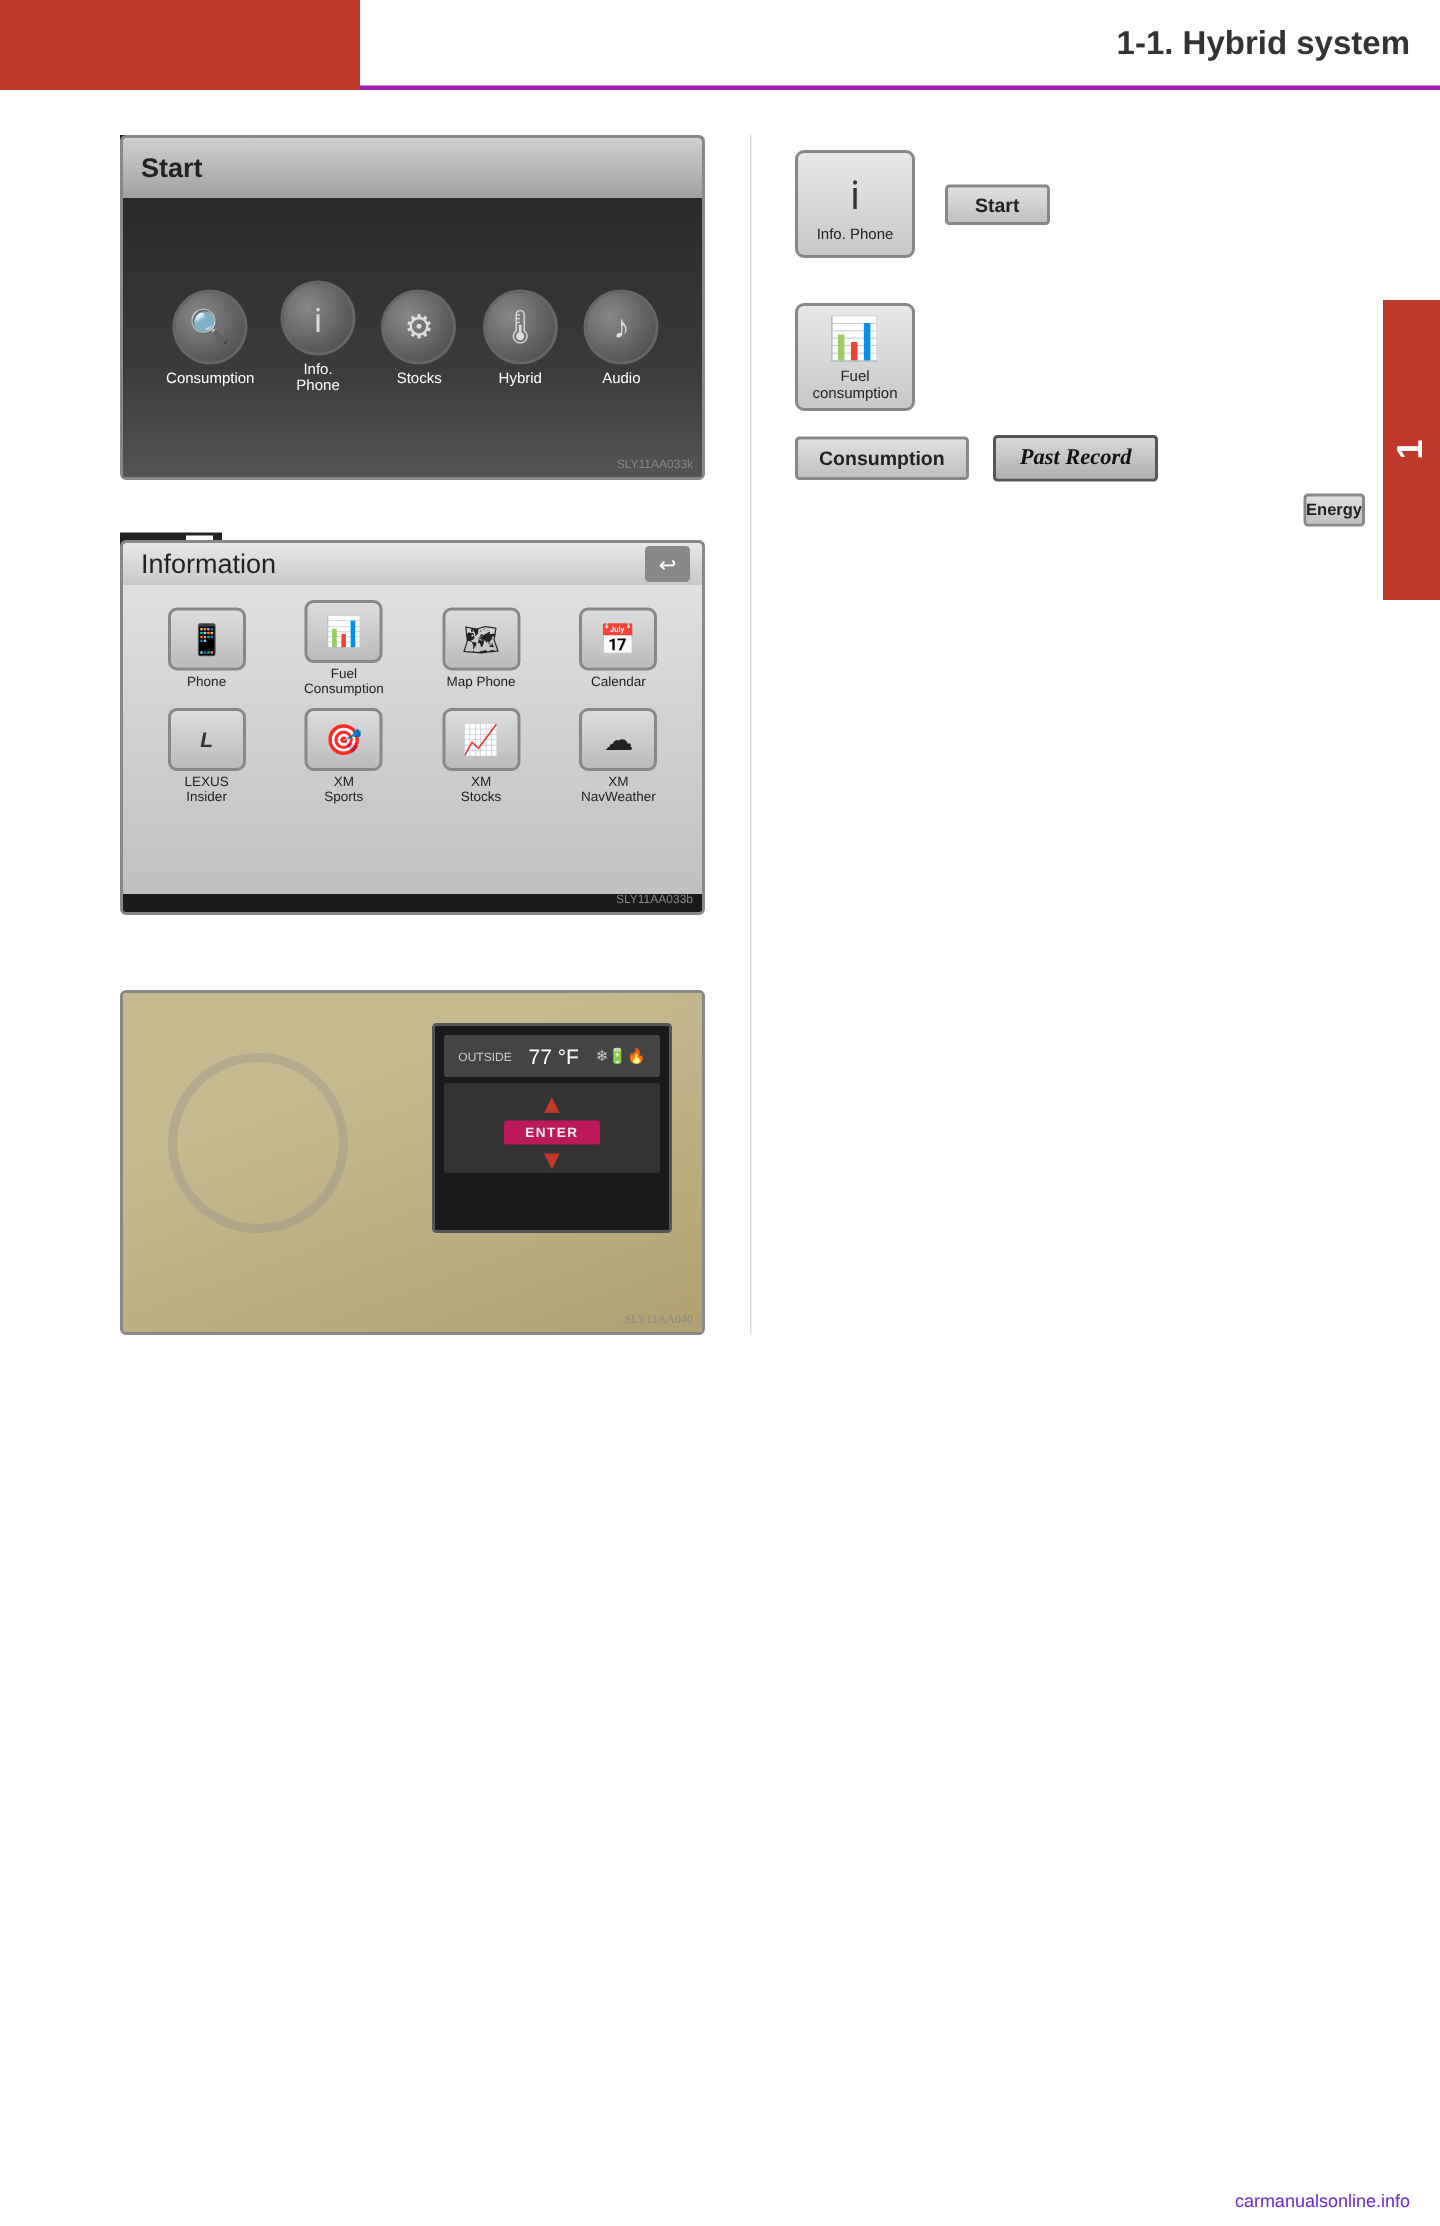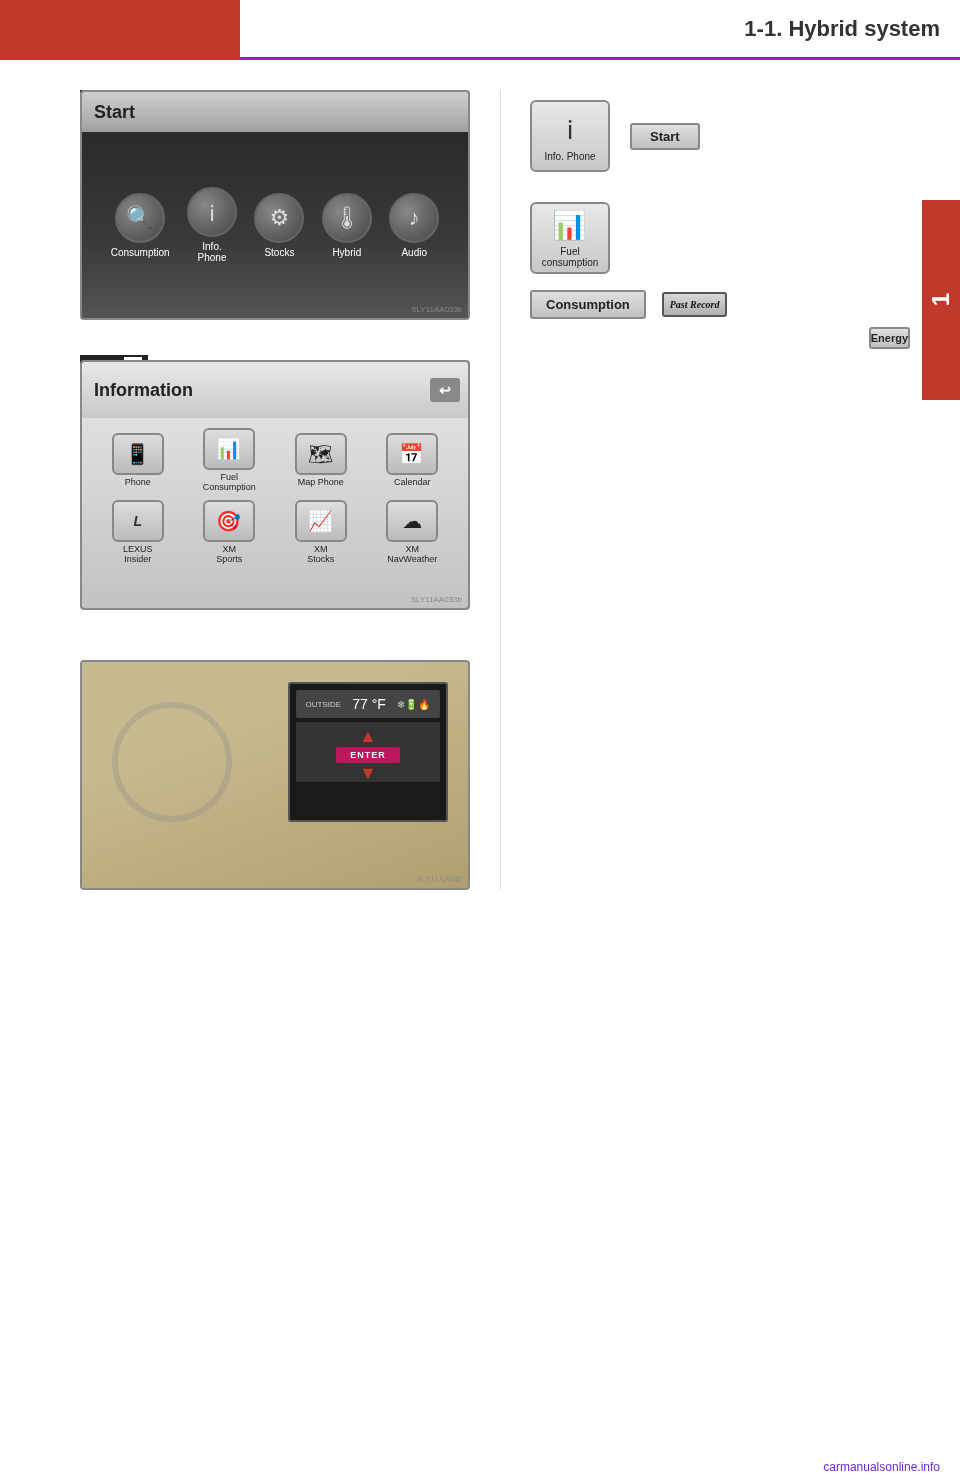--- a/index.html
+++ b/index.html
@@ -122,26 +122,26 @@
       top: 360px;
       width: 390px;
       height: 250px;
       border: 2px solid #888;
       background: #1a1a1a;
       border-radius: 4px;
       overflow: hidden;
     }
     .screen-step3 .screen-top {
       background: linear-gradient(180deg, #e8e8e8 0%, #c8c8c8 100%);
-      height: 56px;
+      height: 28px;
       display: flex;
       align-items: center;
       padding-left: 12px;
       font-size: 18px;
-      font-weight: bold;
+      font-weight: normal;
       color: #222;
     }
     .screen-step3 .back-btn {
       margin-left: auto;
       margin-right: 8px;
       width: 30px;
       height: 24px;
       background: #888;
       border-radius: 3px;
       display: flex;
@@ -352,22 +352,22 @@
       font-size: 13px;
       font-weight: bold;
       color: #222;
       border-radius: 3px;
     }
 
     .past-record-btn {
       display: inline-block;
       border: 2px solid #555;
       background: linear-gradient(180deg, #d8d8d8, #b0b0b0);
-      padding: 5px 6px;
-      font-size: 10px;
+      padding: 5px 16px;
+      font-size: 15px;
       font-weight: bold;
       color: #111;
       border-radius: 3px;
       font-style: italic;
       font-family: Georgia, serif;
       text-align: center;
     }
 
     .energy-btn {
       display: inline-block;

